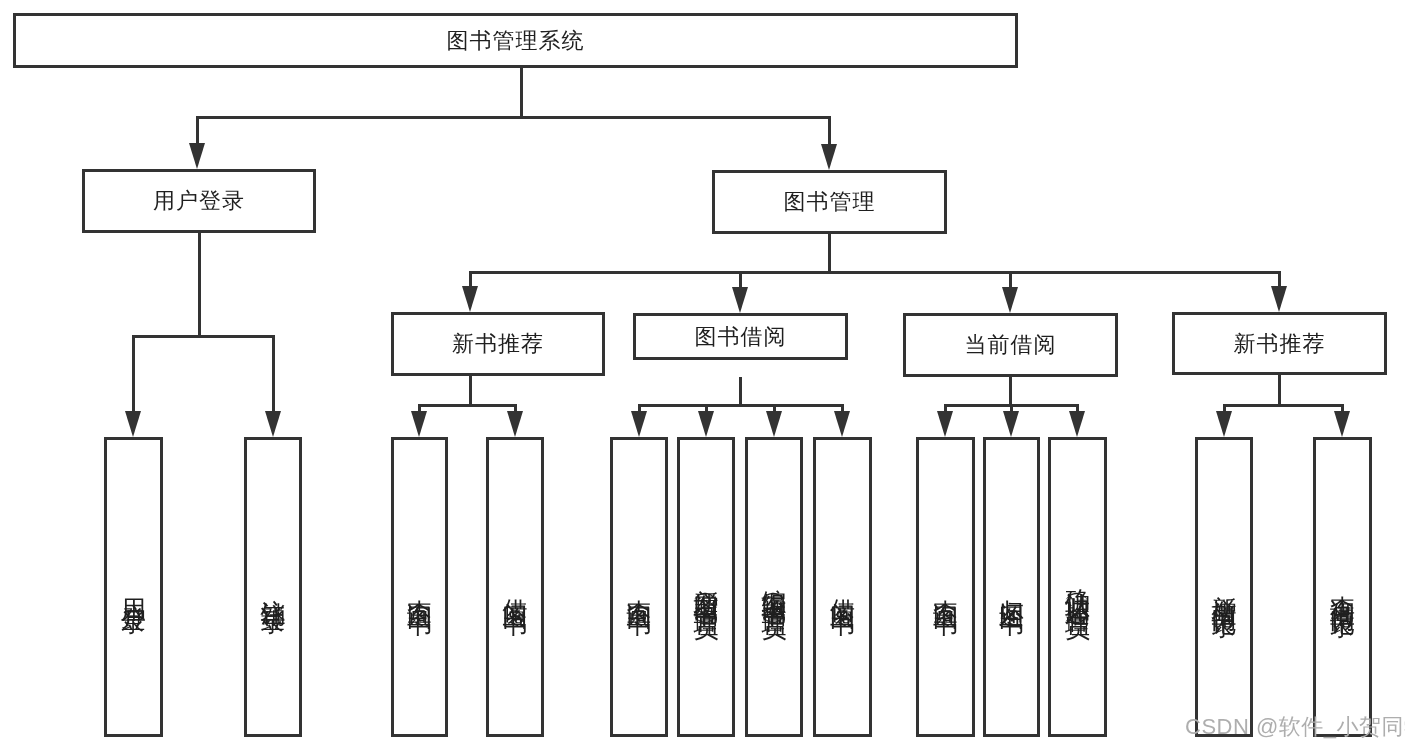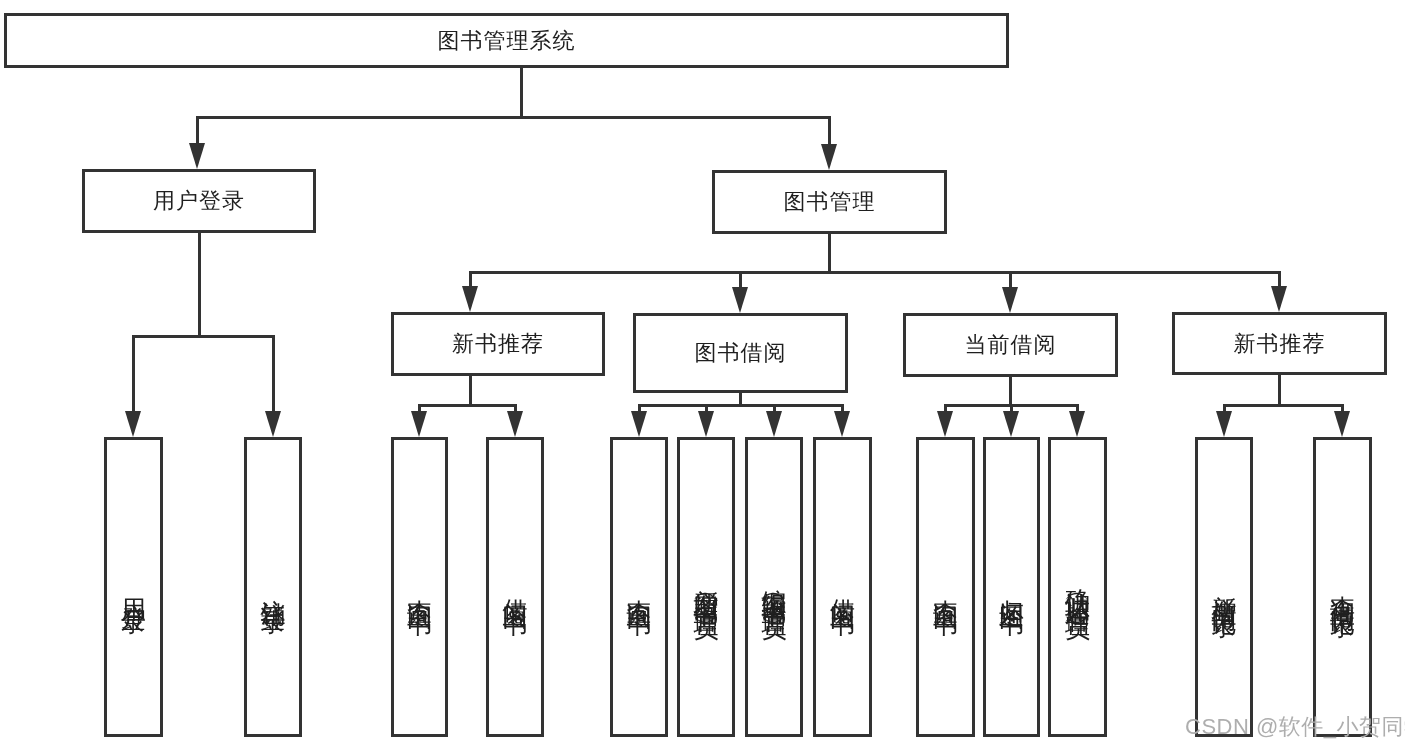--- a/index.html
+++ b/index.html
@@ -50,27 +50,27 @@
     z-index: 5;
     white-space: nowrap;
     letter-spacing: 0.5px;
   }
 </style>
 </head>
 <body>
 
 <div class="canvas">
 
-  <div class="box h-box root-box" style="left:4px; top:13px; width:1005px; height:55px;font-family:Liberation Mono, monospace;">图书管理系统</div>
+  <div class="box h-box root-box" style="left:13px; top:13px; width:1005px; height:55px;font-family:Liberation Mono, monospace;">图书管理系统</div>
 
   <div class="box h-box" style="left:82px; top:169px; width:234px; height:64px;">用户登录</div>
   <div class="box h-box" style="left:712px; top:170px; width:235px; height:64px;">图书管理</div>
 
   <div class="box h-box" style="left:363px; top:312px; width:214px; height:64px;margin-left:28px;">新书推荐</div>
-  <div class="box h-box" style="left:633px; top:313px; width:215px; height:80px;">图书借阅</div>
+  <div class="box h-box" style="left:633px; top:313px; width:215px; height:47px;">图书借阅</div>
   <div class="box h-box" style="left:903px; top:313px; width:215px; height:64px;">当前借阅</div>
   <div class="box h-box" style="left:1172px; top:312px; width:215px; height:63px;">新书推荐</div>
 
   <div class="box" style="left:104px; top:437px; width:59px; height:300px;">
     <span class="v-text">用户登录</span>
   </div>
   <div class="box" style="left:244px; top:437px; width:58px; height:300px;">
     <span class="v-text">注销登录</span>
   </div>
 

